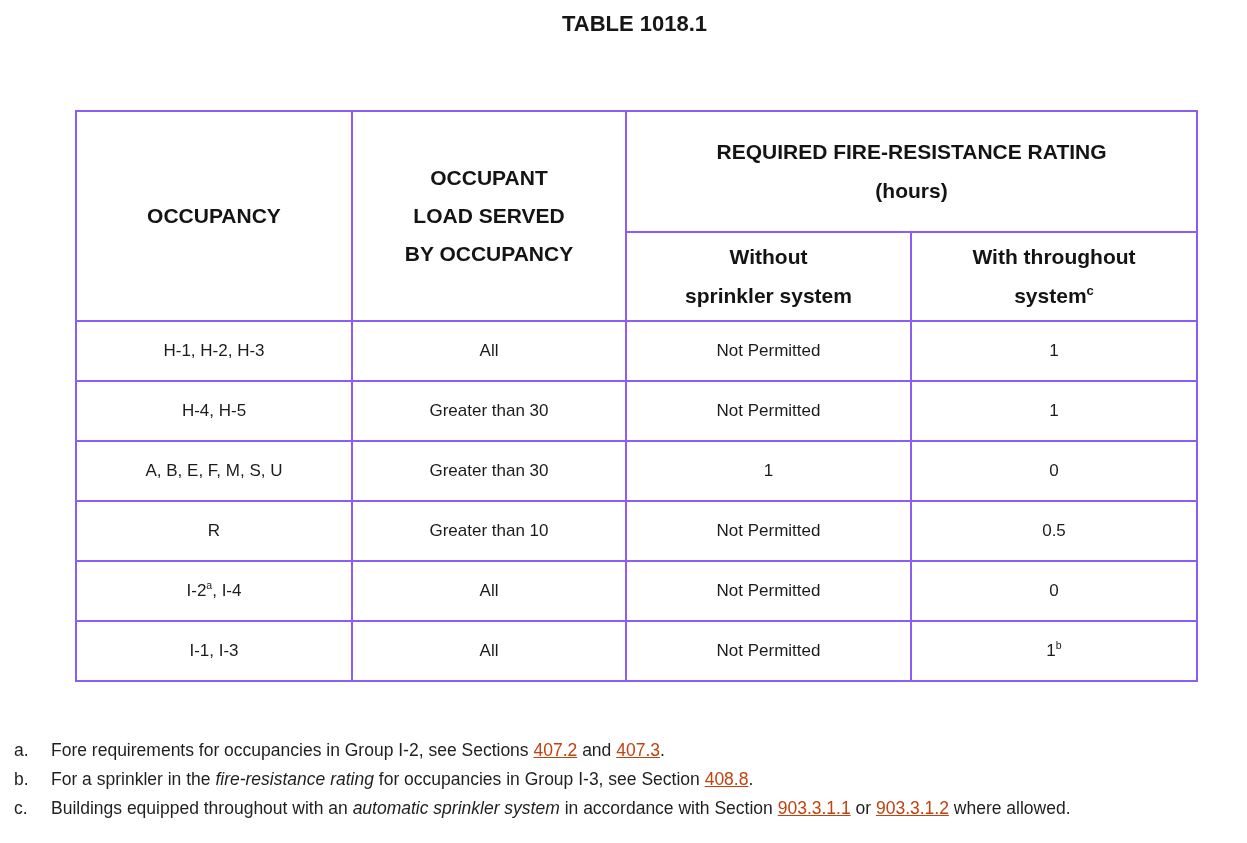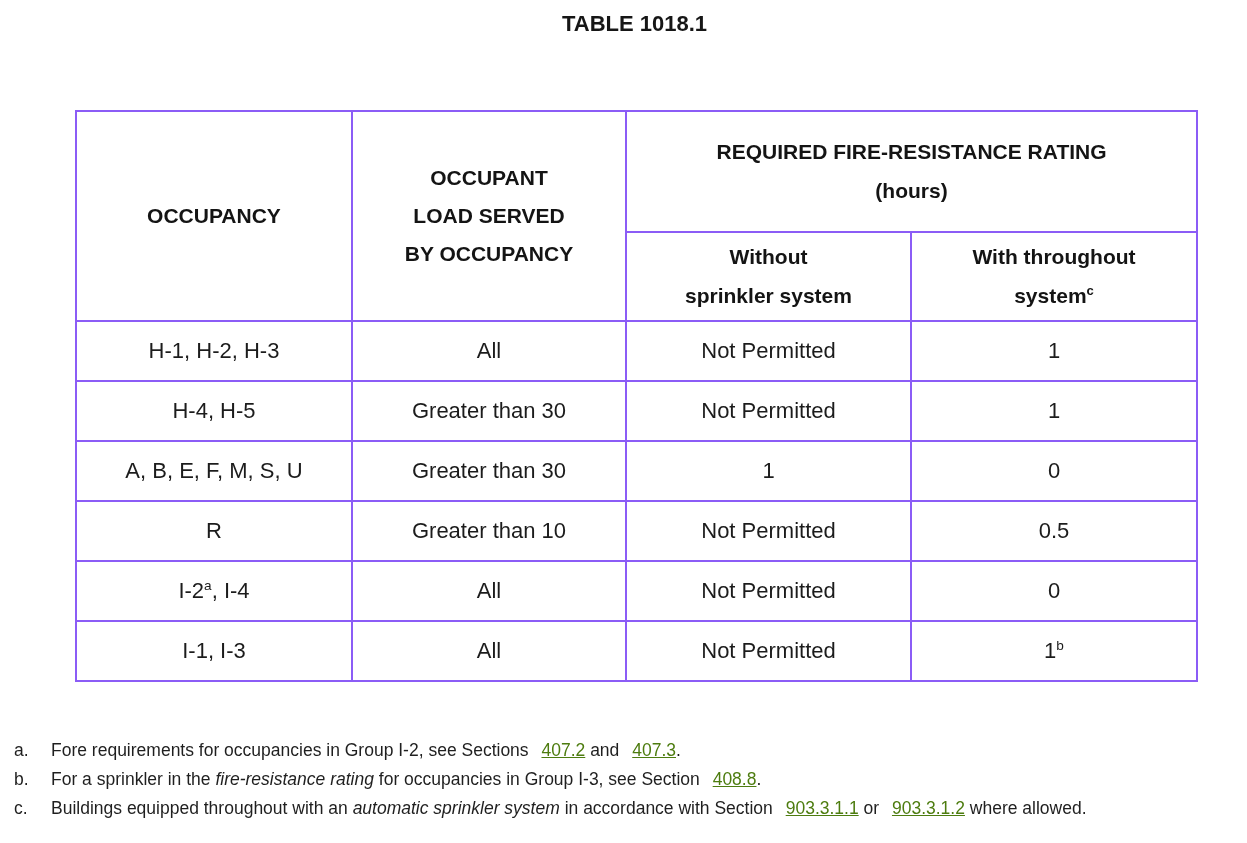--- a/index.html
+++ b/index.html
@@ -31,45 +31,44 @@
   table.code-table th, table.code-table td {
     border: 2px solid #8b5cf6;
     text-align: center; vertical-align: middle;
     padding: 2px 6px;
     background: #fff;
   }
   table.code-table th {
     font-weight: bold; font-size: 21px; line-height: 1.82; color: #141414;
   }
   table.code-table td {
-    font-size: 22px; font-weight: normal; color: #1c1c1c;
+    font-size: 17px; font-weight: normal; color: #1c1c1c;
   }
   tr.hdr-top    { height: 121px; }
   tr.hdr-sub    { height: 89px; margin-left: 41px; }
   tr.body-row   { height: 60px; }
   sup {
     font-size: 62%;
     line-height: 0;
     vertical-align: super;
   }
 
   
   .footnotes {
     position: absolute; left: 0; top: 736px; width: 1247px;
     font-size: 17.5px; line-height: 29px; color: #1f1f1f;
   }
   .footnote { display: flex; align-items: flex-start; }
   .fn-label { flex: 0 0 51px; padding-left: 14px; }
   .fn-text  { flex: 1 1 auto; padding-right: 8px; }
   .fn-text em { font-style: italic; text-align: right; }
   a.section-link {
-    color: #4d7c0f;
+    color: #c2410c;
     text-decoration: underline;
     cursor: pointer;
-    margin-left: 8px;
   }
 </style>
 </head>
 <body>
 
 <div class="page">
 
   <div class="doc-title">
     <span class="t-line">TABLE 1018.1</span>
   </div>

